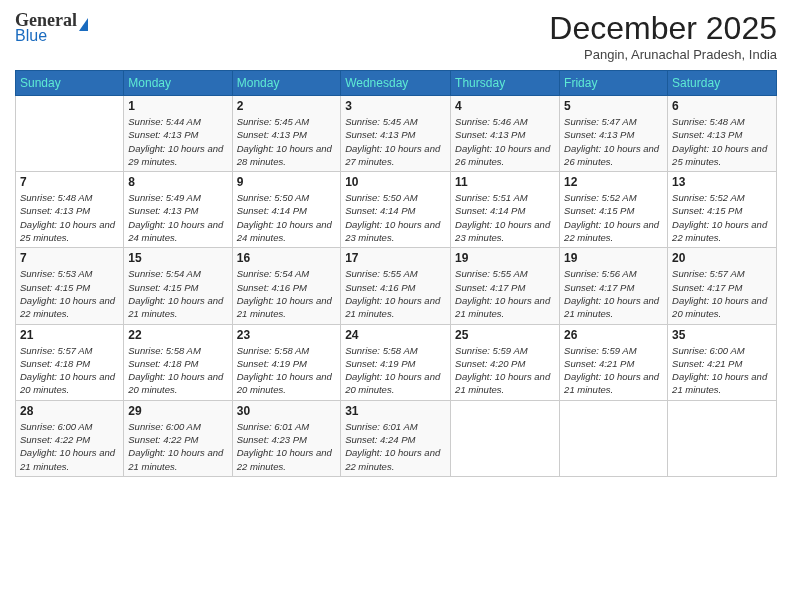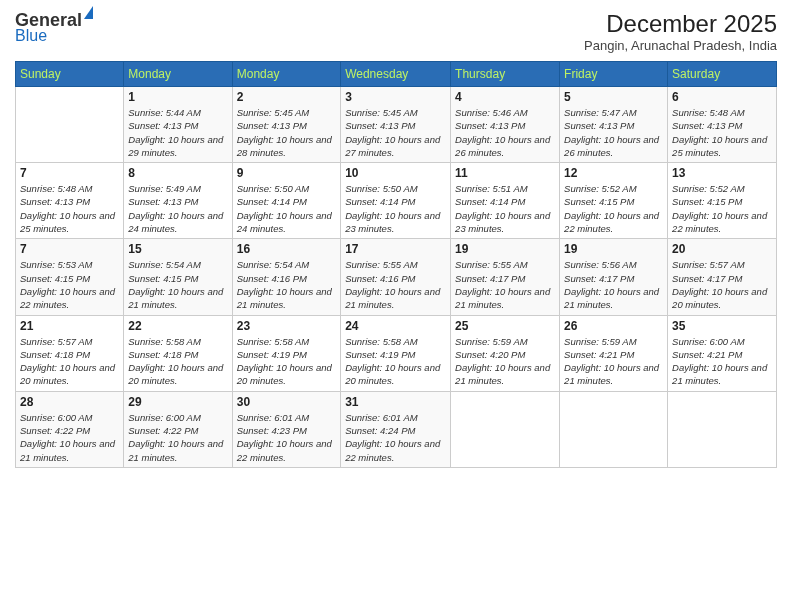--- a/index.html
+++ b/index.html
@@ -30,21 +30,21 @@
     .title-section {
       text-align: right;
     }
     .calendar {
       width: 100%;
       border-collapse: collapse;
       font-size: 11px;
     }
     .calendar thead th {
       background: #2a6db5;
-      color: #bef264;
+      color: #5eead4;
       padding: 5px 4px;
       text-align: left;
       font-size: 12px;
       font-weight: normal;
       border: 1px solid #1a5a9a;
     }
     .calendar tbody td {
       border: 1px solid #ccc;
       vertical-align: top;
       padding: 3px 4px;
@@ -74,28 +74,28 @@
     .empty-cell {
       background: #fff !important;
     }
   </style>
 </head>
 <body>
 
 <div class="page">
   <div class="header">
     <div class="logo">
-      <div style="display:flex;align-items:flex-start;">
+      <div style="display:flex;align-items:flex-end;font-family:Liberation Serif, serif;">
         <span style="font-size:18px;font-weight:bold;color:#333;">General</span>
         <span style="display:inline-block;width:0;height:0;border-left:9px solid transparent;border-right:0;border-bottom:13px solid #1a6bbf;margin-left:2px;margin-top:-4px;"></span>
       </div>
       <span style="font-size:16px;font-weight:normal;color:#1a6bbf;margin-top:-4px;">Blue</span>
     </div>
     <div class="title-section">
-      <div style="font-size:24px;font-weight:normal;color:#222;">December 2025</div>
+      <div style="font-size:32px;font-weight:normal;color:#222;">December 2025</div>
       <div style="font-size:13px;color:#444;">Pangin, Arunachal Pradesh, India</div>
     </div>
   </div>
 
   <table class="calendar">
     <thead>
       <tr>
         <th>Sunday</th>
         <th>Monday</th>
         <th>Monday</th>

